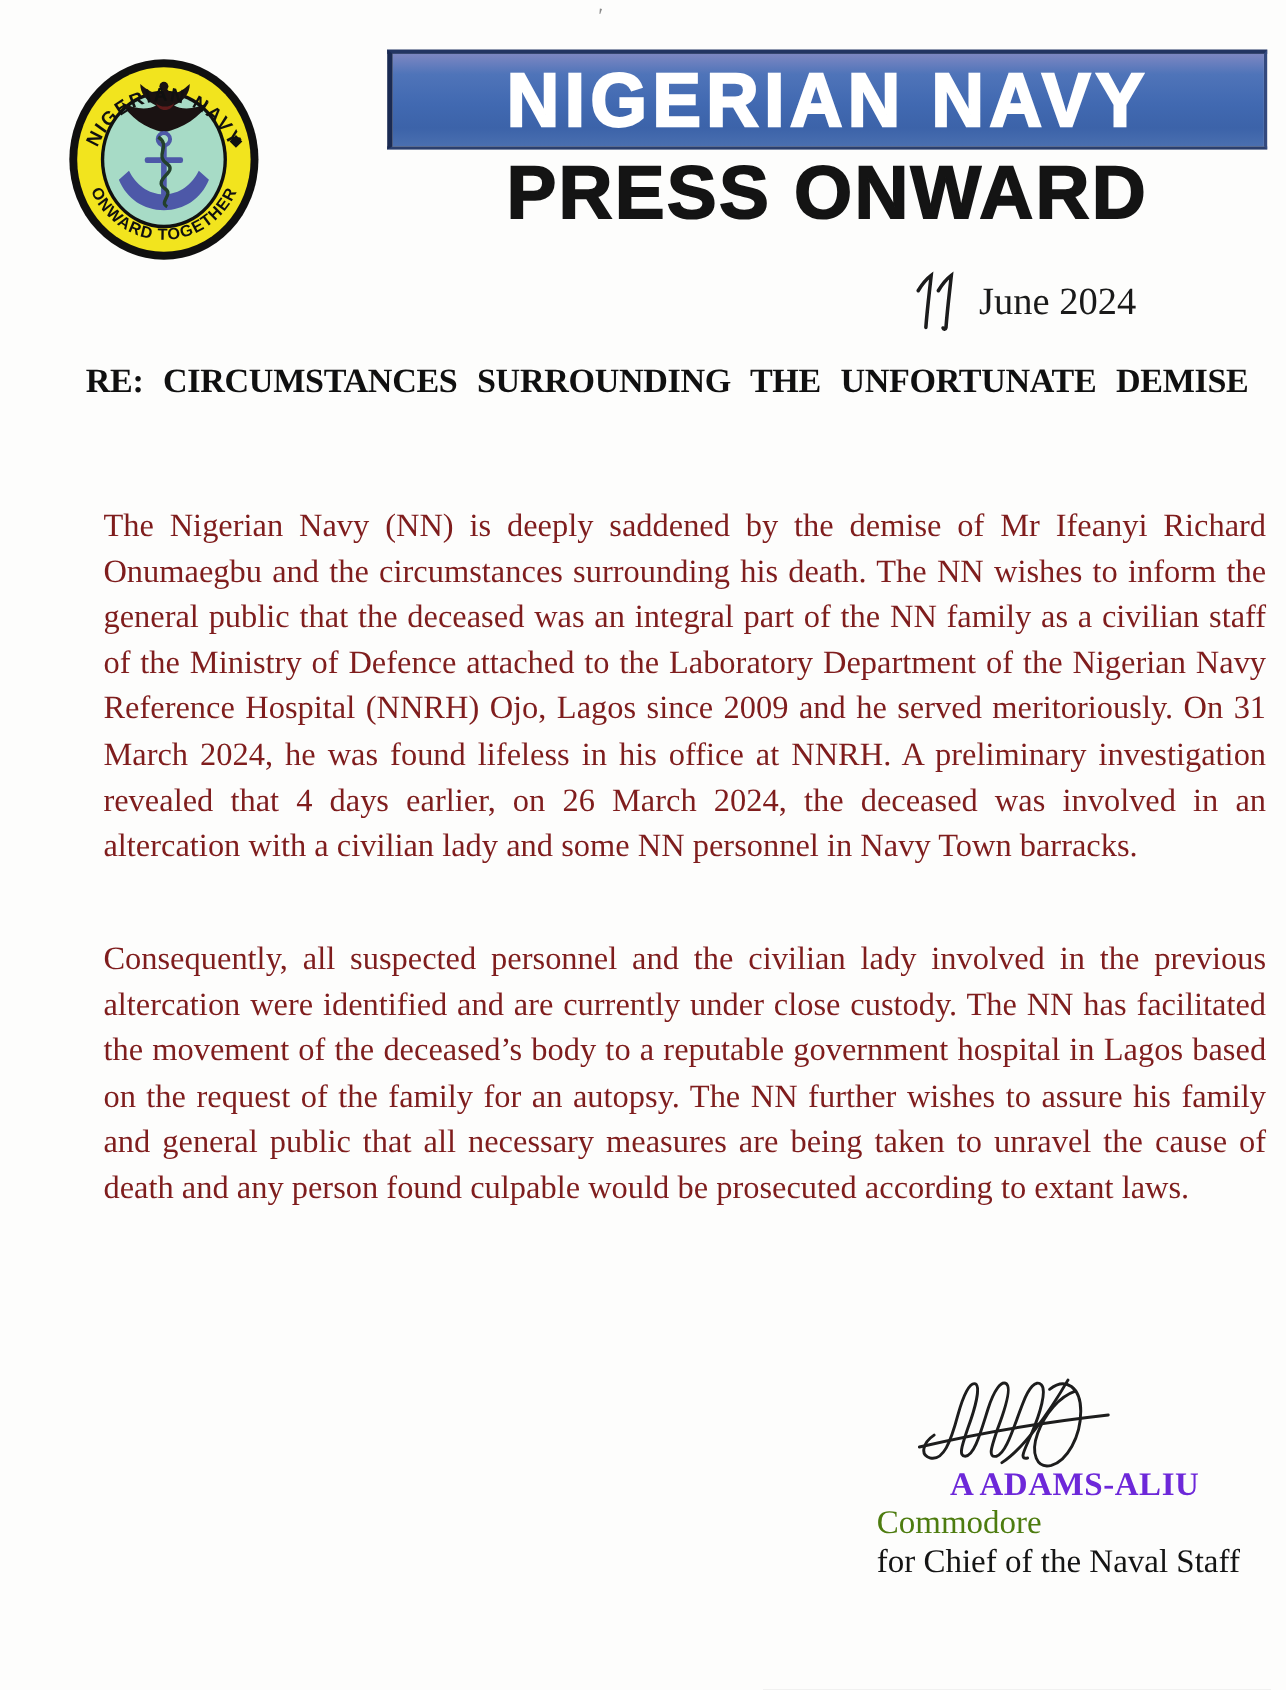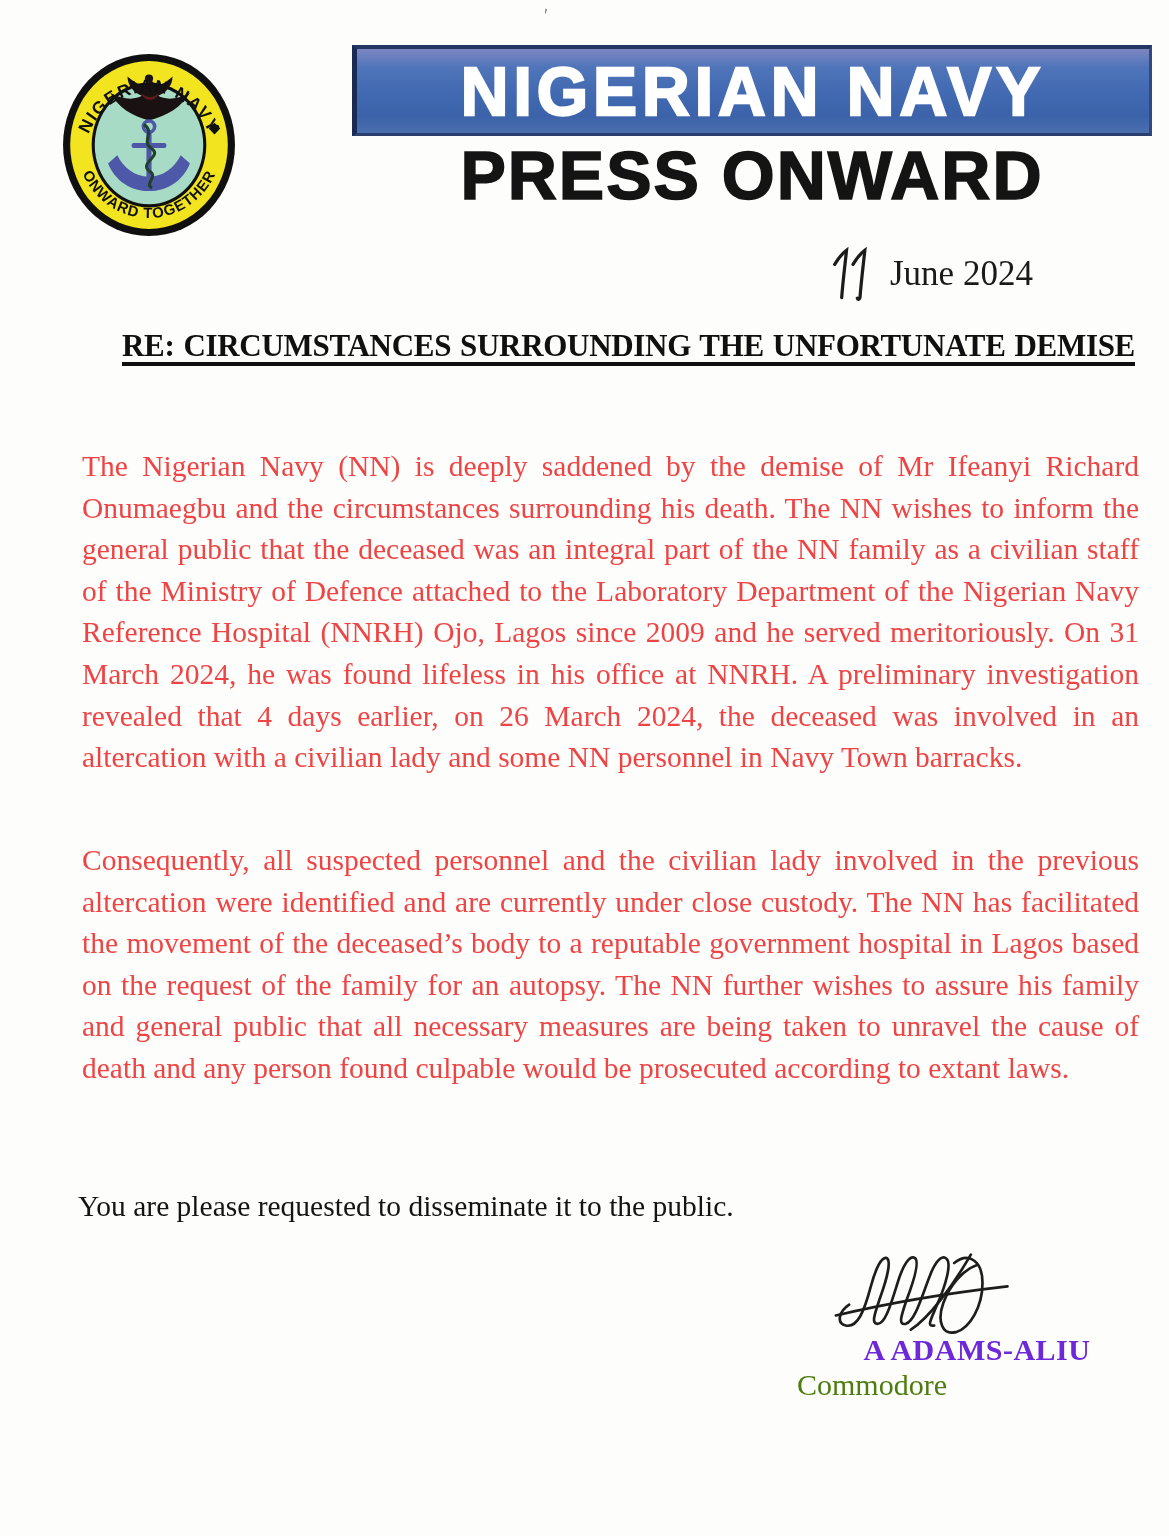--- a/index.html
+++ b/index.html
@@ -54,31 +54,31 @@
   .hand-day{width:50px;height:56px;margin-bottom:-2px;}
   .date-text{font-size:35px;line-height:52px;white-space:nowrap;color:#1a1a1a;}
   
   .subject{
     position:absolute;left:78px;top:325px;width:1057px;
     font-weight:bold;font-size:31px;line-height:42px;
     letter-spacing:-0.3px;color:#101010;
   }
   .subject-line1{
     text-align:justify;text-align-last:justify;
-    text-decoration:underline;text-decoration-thickness:3.5px;text-underline-offset:6px;margin-left:44px;
+    text-decoration-thickness:3.5px;text-underline-offset:6px;
   }
   .subject-line2{
     display:inline-block;
     text-decoration:underline;text-decoration-thickness:3.5px;text-underline-offset:6px;
   }
   
   .body-para{
-    position:absolute;left:78px;width:1057px;margin:4px;
+    position:absolute;left:78px;width:1057px;margin:16px;
     font-size:29.5px;line-height:41.6px;
-    text-align:justify;color:#ef4444;
+    text-align:justify;color:#7f1d1d;
   }
   #para1{top:442px;}
   #para2{top:836px;}
   .closing{
     position:absolute;left:78px;top:1186px;width:1057px;margin:0;
     font-size:29.5px;line-height:41.6px;color:#141414;
   }
   
   .sig-block{position:absolute;left:797px;top:1238px;width:360px;}
   .signature-svg{width:235px;height:100px;display:block;margin-left:8px;}
@@ -144,28 +144,28 @@
     </svg>
     <span class="date-text">June 2024</span>
   </div>
 
   <div class="subject">
     <div class="subject-line1">RE: CIRCUMSTANCES SURROUNDING THE UNFORTUNATE DEMISE</div>
   </div>
 
   <p id="para1" class="body-para">The Nigerian Navy (NN) is deeply saddened by the demise of Mr Ifeanyi Richard Onumaegbu and the circumstances surrounding his death. The NN wishes to inform the general public that the deceased was an integral part of the NN family as a civilian staff of the Ministry of Defence attached to the Laboratory Department of the Nigerian Navy Reference Hospital (NNRH) Ojo, Lagos since 2009 and he served meritoriously. On 31 March 2024, he was found lifeless in his office at NNRH. A preliminary investigation revealed that 4 days earlier, on 26 March 2024, the deceased was involved in an altercation with a civilian lady and some NN personnel in Navy Town barracks.</p>
   <p id="para2" class="body-para">Consequently, all suspected personnel and the civilian lady involved in the previous altercation were identified and are currently under close custody. The NN has facilitated the movement of the deceased’s body to a reputable government hospital in Lagos based on the request of the family for an autopsy. The NN further wishes to assure his family and general public that all necessary measures are being taken to unravel the cause of death and any person found culpable would be prosecuted according to extant laws.</p>
-  <p class="closing">You are please requested to disseminate it to the public.</p>
 
   <div class="sig-block">
     <svg class="signature-svg" viewBox="0 0 220 120">
       <g fill="none" stroke="#1d1d1d" stroke-width="3.2" stroke-linecap="round">
         <path d="M 22 80 C 10 88 6 102 18 105 C 32 108 40 88 48 58 C 54 36 61 22 67 24 C 73 27 67 50 59 72 C 53 90 48 103 56 103 C 66 103 73 76 81 51 C 87 32 95 20 101 24 C 107 29 99 53 91 74 C 85 92 80 105 90 103 C 101 100 109 70 119 45 C 125 29 133 19 139 25 C 145 31 138 56 128 79 C 121 96 114 107 124 105"></path>
         <path d="M 168 20 C 146 58 118 96 96 110"></path>
         <path d="M 148 30 C 166 16 182 28 182 54 C 182 82 167 108 150 113 C 134 117 127 100 135 78 C 143 56 159 38 176 32"></path>
         <path d="M 6 93 C 52 82 124 68 212 58"></path>
       </g>
     </svg>
     <div class="sig-name">A ADAMS-ALIU</div>
     <div class="sig-rank">Commodore</div>
+    <div class="sig-for">for Chief of the Naval Staff</div>
   </div>
 
 </div>
 
 </body></html>

